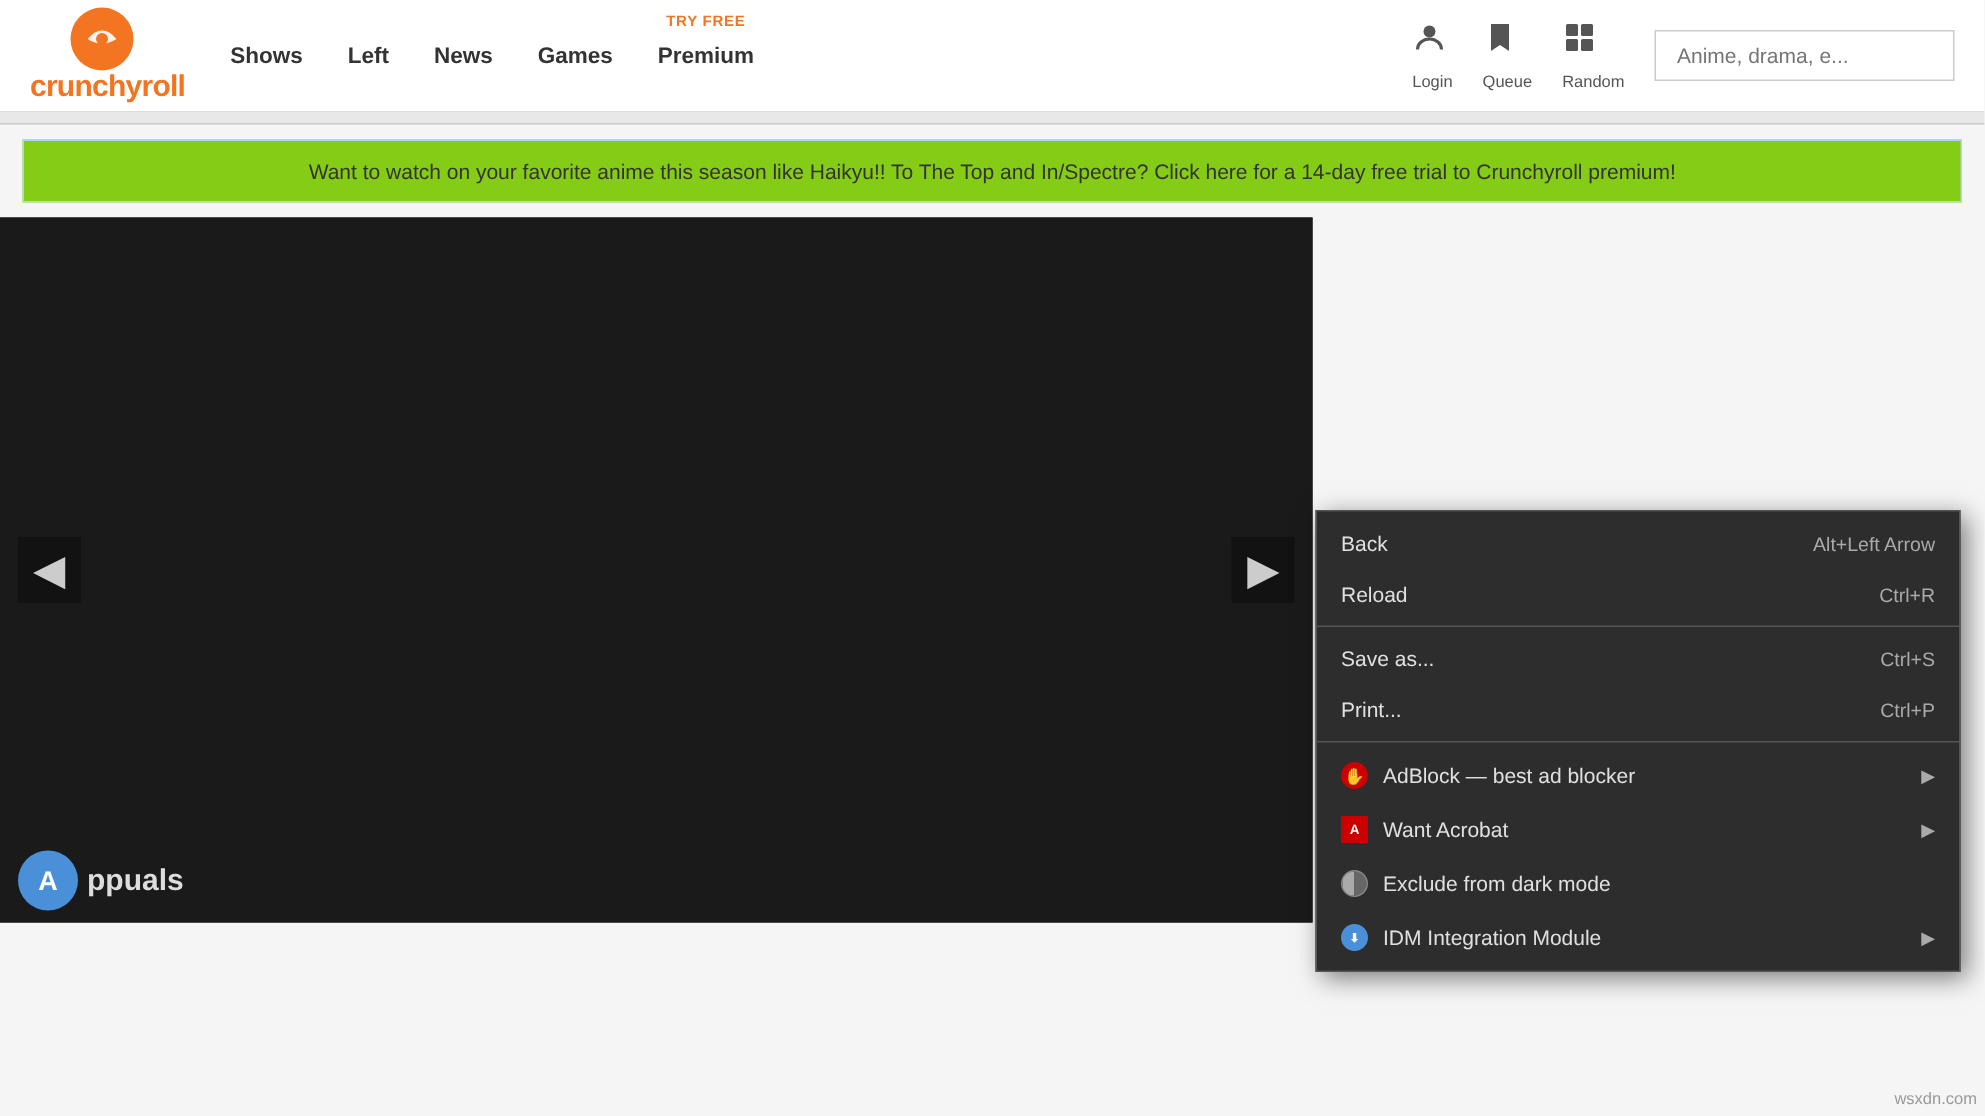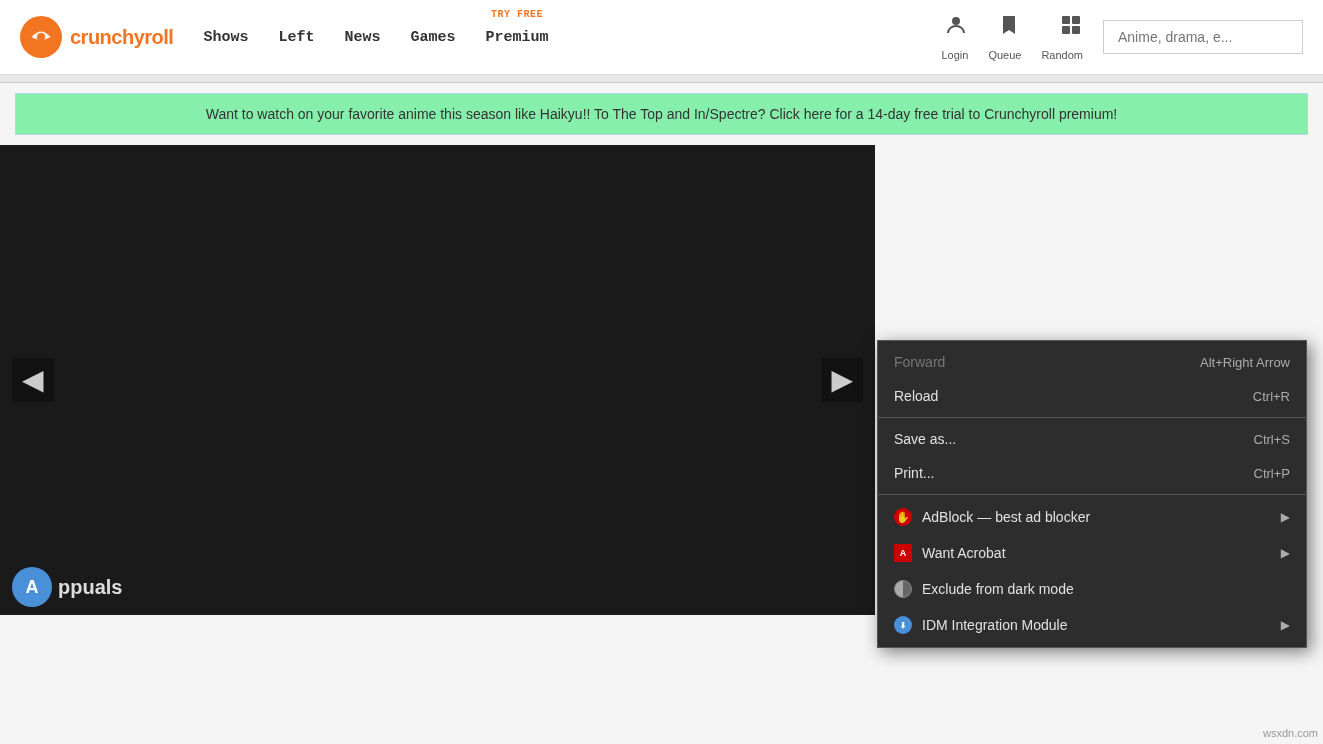--- a/index.html
+++ b/index.html
@@ -27,20 +27,21 @@
       height: 75px;
       position: relative;
       z-index: 10;
     }
 
     .logo-area {
       display: flex;
       align-items: center;
       margin-right: 30px;
       text-decoration: none;
+      flex-direction: column;
     }
 
     .logo-icon {
       width: 42px;
       height: 42px;
       background: #f47521;
       border-radius: 50%;
       display: flex;
       align-items: center;
       justify-content: center;
@@ -63,21 +64,20 @@
       gap: 30px;
       flex: 1;
     }
 
     .nav-link {
       text-decoration: none;
       color: #333;
       font-size: 15px;
       font-weight: 600;
       cursor: pointer;
-      font-family: Liberation Mono, monospace;
     }
 
     .premium-link {
       position: relative;
       color: #333;
     }
 
     .try-free-badge {
       position: absolute;
       top: -20px;
@@ -93,21 +93,21 @@
     .header-right {
       display: flex;
       align-items: center;
       gap: 20px;
       margin-left: auto;
     }
 
     .header-icon-item {
       display: flex;
       flex-direction: column;
-      align-items: flex-end;
+      align-items: flex-start;
       cursor: pointer;
       color: #555;
       font-size: 11px;
       gap: 12px;
     }
 
     .header-icon-item svg {
       width: 24px;
       height: 24px;
       fill: #555;
@@ -117,21 +117,21 @@
       border: 1px solid #ccc;
       padding: 8px 14px;
       width: 200px;
       font-size: 14px;
       color: #999;
       outline: none;
     }
 
     
     .promo-banner {
-      background: #86efac;
+      background: #84cc16;
       border: 1px solid #b0d8e8;
       padding: 12px 20px;
       text-align: center;
       font-size: 14px;
       color: #333;
       margin: 10px 15px;
     }
 
     
     .main-content {
@@ -392,27 +392,27 @@
     <div class="watermark-area">
       <div class="appuals-logo">
         <div class="appuals-char">A</div>
         <span class="appuals-text" style="color:#ddd;">ppuals</span>
       </div>
     </div>
   </div>
 
   <div class="context-menu">
 
-
-    <div class="menu-item disabled">
-      <span class="menu-item-label">
-        <span>Forward</span>
-      </span>
-      <span class="menu-item-shortcut">Alt+Right Arrow</span>
-    </div>
+    <div class="menu-item">
+      <span class="menu-item-label">
+        <span>Back</span>
+      </span>
+      <span class="menu-item-shortcut">Alt+Left Arrow</span>
+    </div>
+
 
     <div class="menu-item">
       <span class="menu-item-label">
         <span>Reload</span>
       </span>
       <span class="menu-item-shortcut">Ctrl+R</span>
     </div>
 
     <div class="menu-separator"></div>
 

